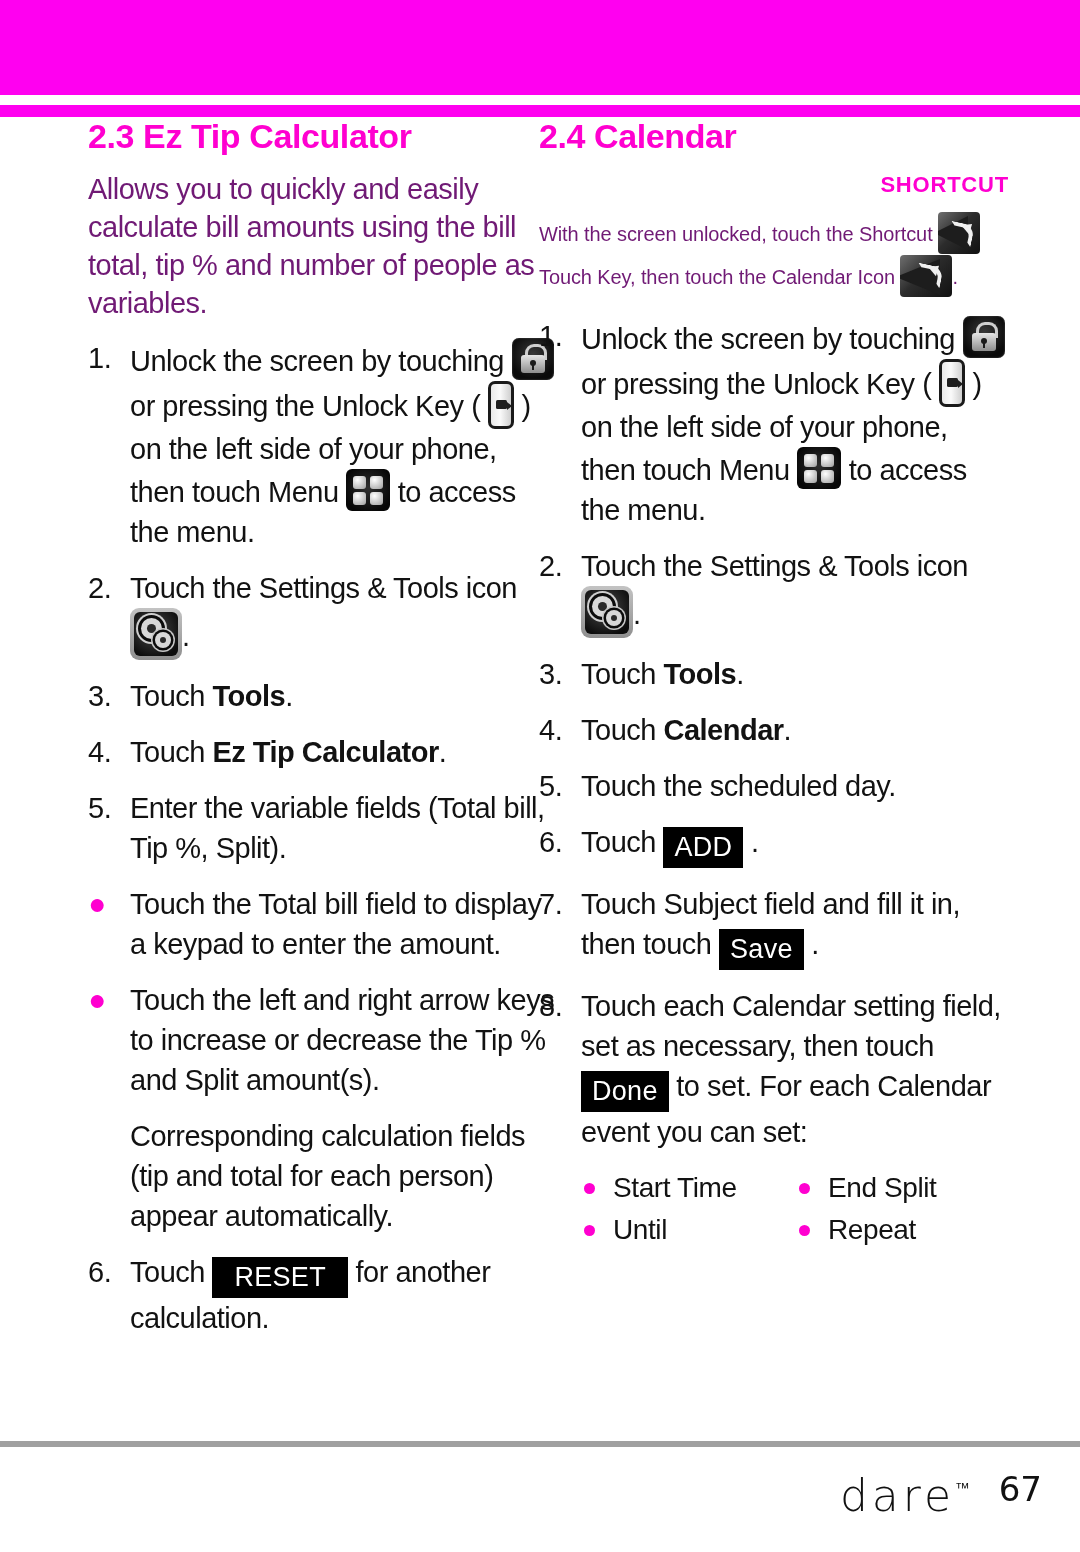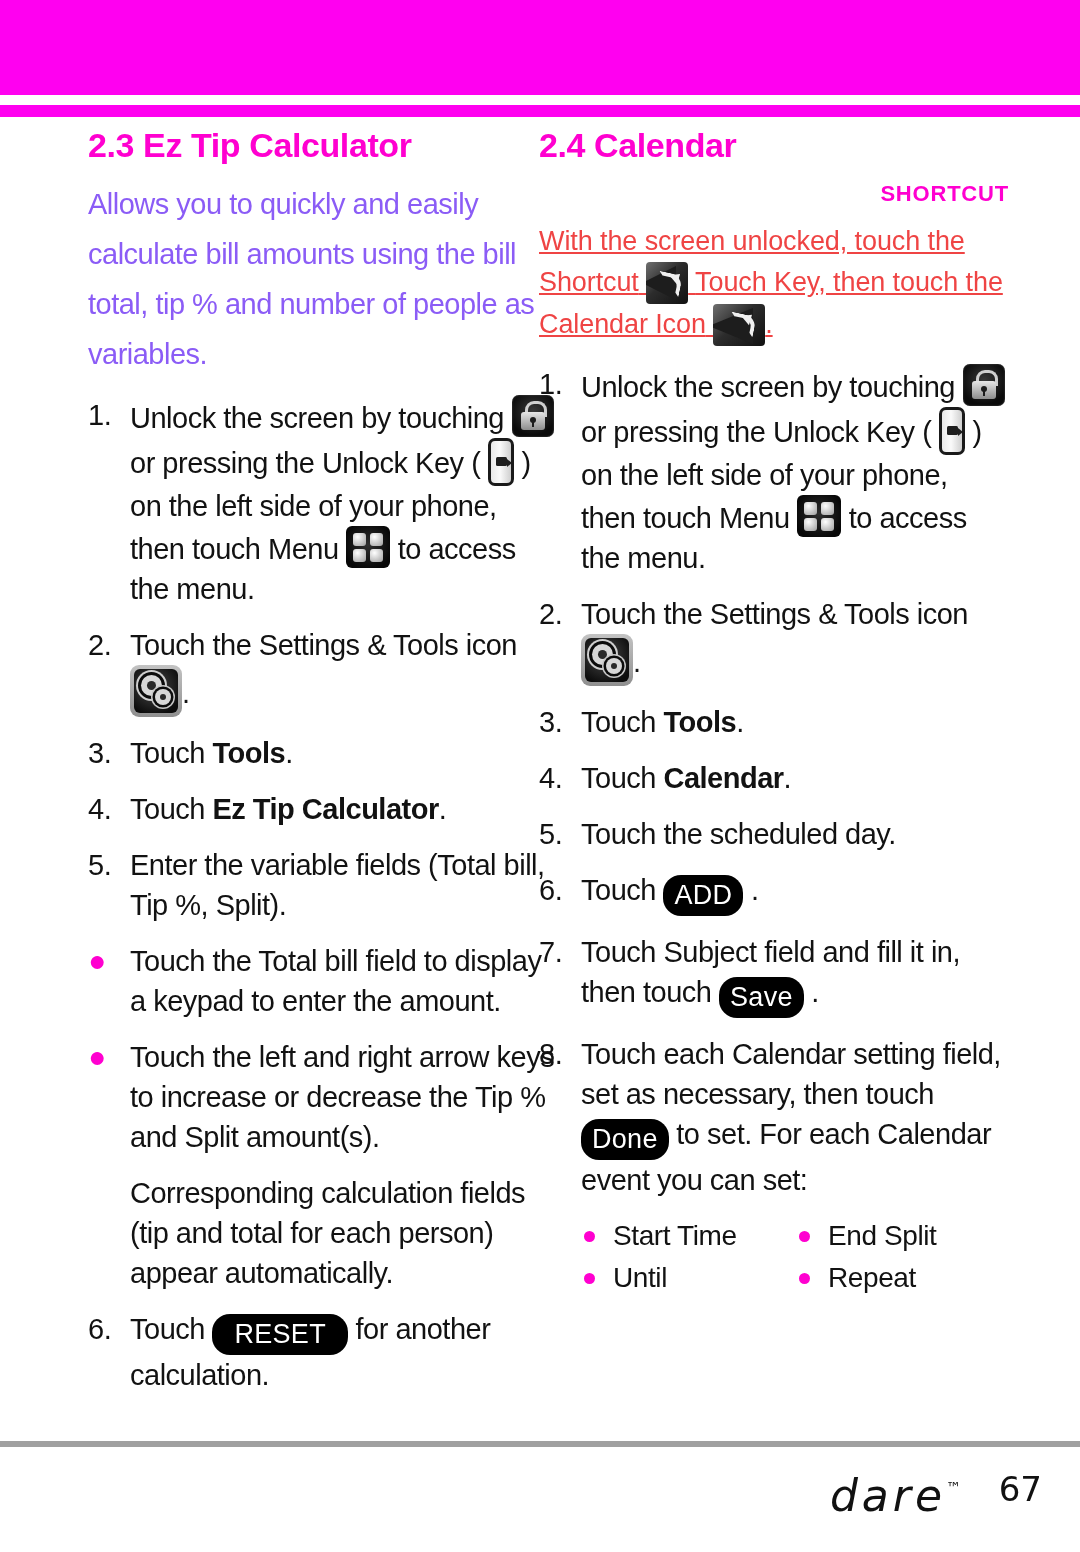--- a/index.html
+++ b/index.html
@@ -40,34 +40,34 @@
   }
   .col {
     position: absolute;
     top: 0;
     width: 470px;
   }
   .col-left  { left: 88px; }
   .col-right { left: 539px; }
 
   h2.section-title {
-    margin: 9px 0 14px 0;
+    margin: 0 0 14px 0;
     font-size: 34px;
     font-weight: bold;
     color: #ff00d0;
     letter-spacing: -0.4px;
     font-family: "Liberation Sans", sans-serif;
   }
   h2.section-title.tight { margin-bottom: 16px; }
 
   p.intro {
     margin: 0 0 16px 0;
     font-size: 29px;
-    line-height: 50px;
-    color: #8b5cf6;
+    line-height: 38px;
+    color: #701a75;
     letter-spacing: -0.5px;
   }
 
   
   ol.steps, ul.bullets {
     margin: 0;
     padding: 0;
     list-style: none;
   }
   .step {
@@ -286,41 +286,39 @@
   .keycap {
     display: inline-block;
     background: #000000;
     color: #ffffff;
     font-size: 27px;
     line-height: 36px;
     padding: 2px 11px 3px 11px;
     letter-spacing: 0.3px;
     vertical-align: -4px;
     font-family: "Liberation Sans", sans-serif;
-    border-radius: 18px;
   }
   .keycap.pad-wide { padding-left: 22px; padding-right: 22px; }
 
   
   .shortcut-title {
     font-size: 22px;
     font-weight: bold;
     color: #ff00d0;
     letter-spacing: 0.8px;
     margin: 10px 0 14px 0;
     text-align: right;
   }
   .shortcut-body {
-    font-size: 27px;
+    font-size: 20px;
     line-height: 41px;
-    color: #ef4444;
+    color: #701a75;
     letter-spacing: -0.1px;
     margin-bottom: 18px;
     font-family: "Liberation Sans", sans-serif;
-    text-decoration: underline;
   }
   .shortcut-body .chip { vertical-align: -13px; }
 
   
   .subgrid {
     display: grid;
     grid-template-columns: 215px 1fr;
     row-gap: 2px;
     margin-left: 42px;
     margin-top: 4px;
@@ -350,29 +348,28 @@
     background: #a0a0a0;
   }
   .footer {
     position: absolute;
     left: 0; top: 1462px;
     width: 1080px;
     height: 60px;
   }
   .brand {
     position: absolute;
-    right: 119px; top: 0;
+    right: 110px; top: 0;
     font-size: 44px;
     line-height: 52px;
     letter-spacing: 4px;
     color: #111;
     font-family: "DejaVu Sans", sans-serif;
     font-weight: 300;
     text-transform: lowercase;
-    font-style: italic;
   }
   .brand .tm {
     font-size: 15px;
     vertical-align: 18px;
     letter-spacing: 0;
   }
   .pageno {
     position: absolute;
     right: 38px; top: 2px;
     font-size: 34px;

